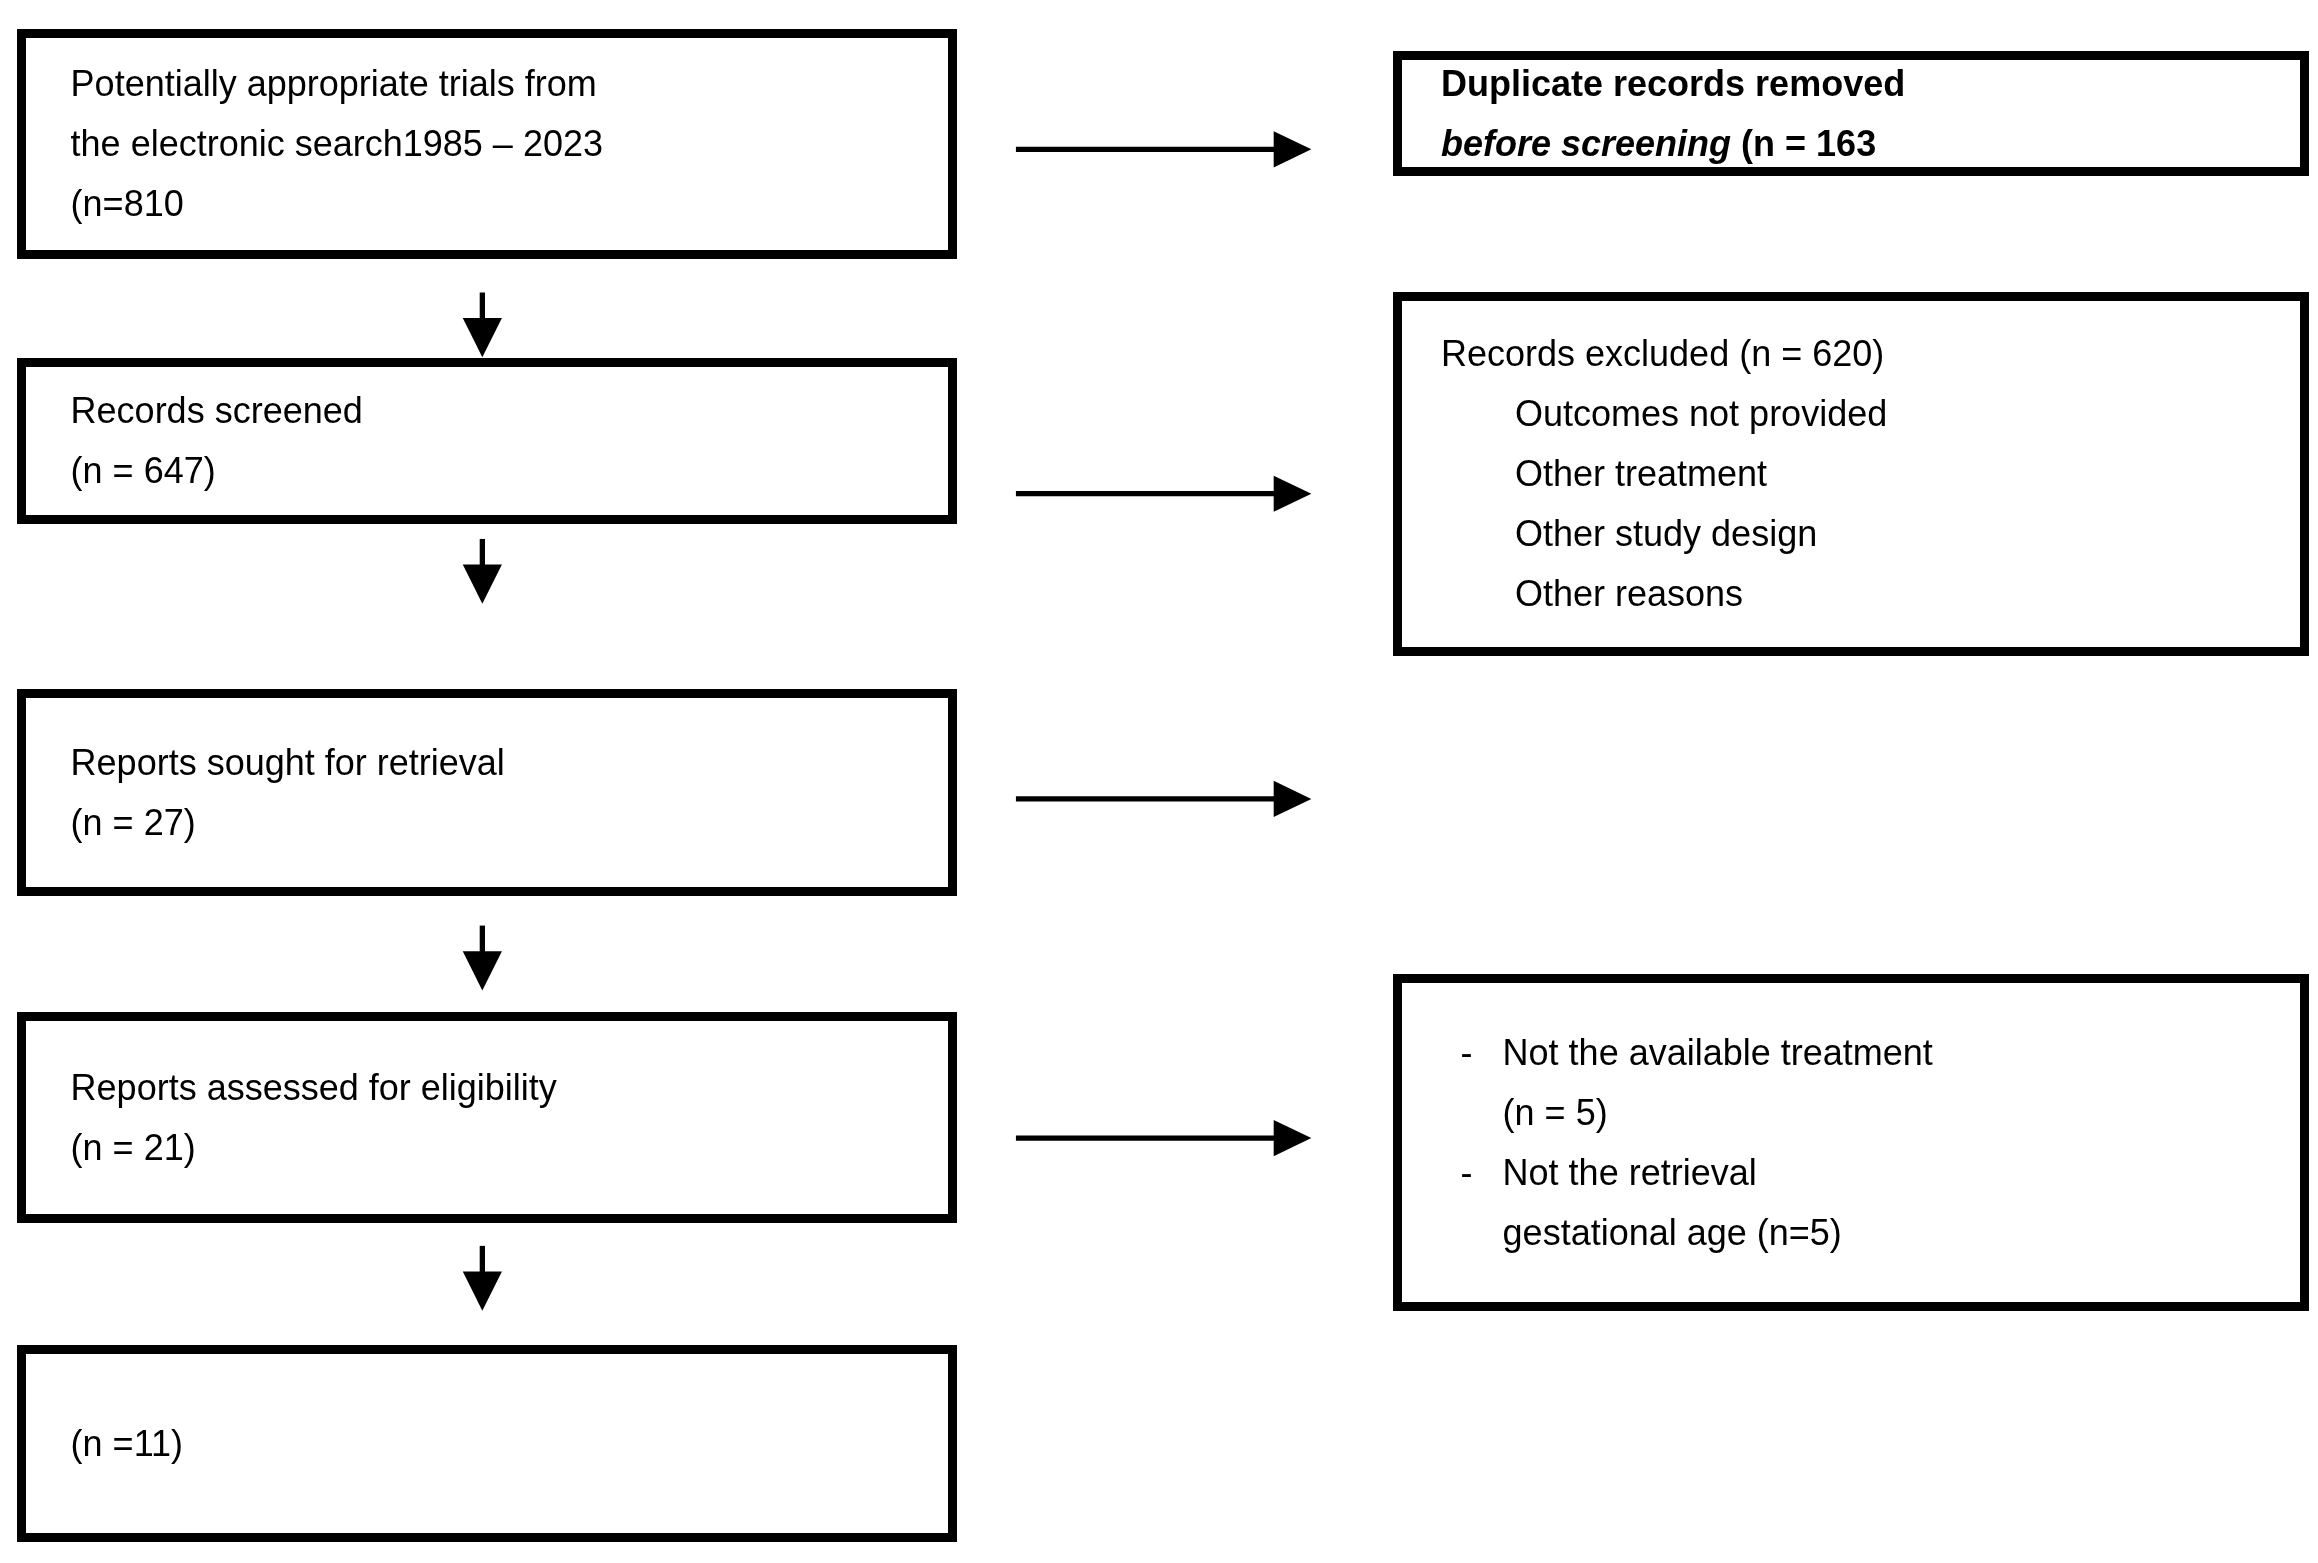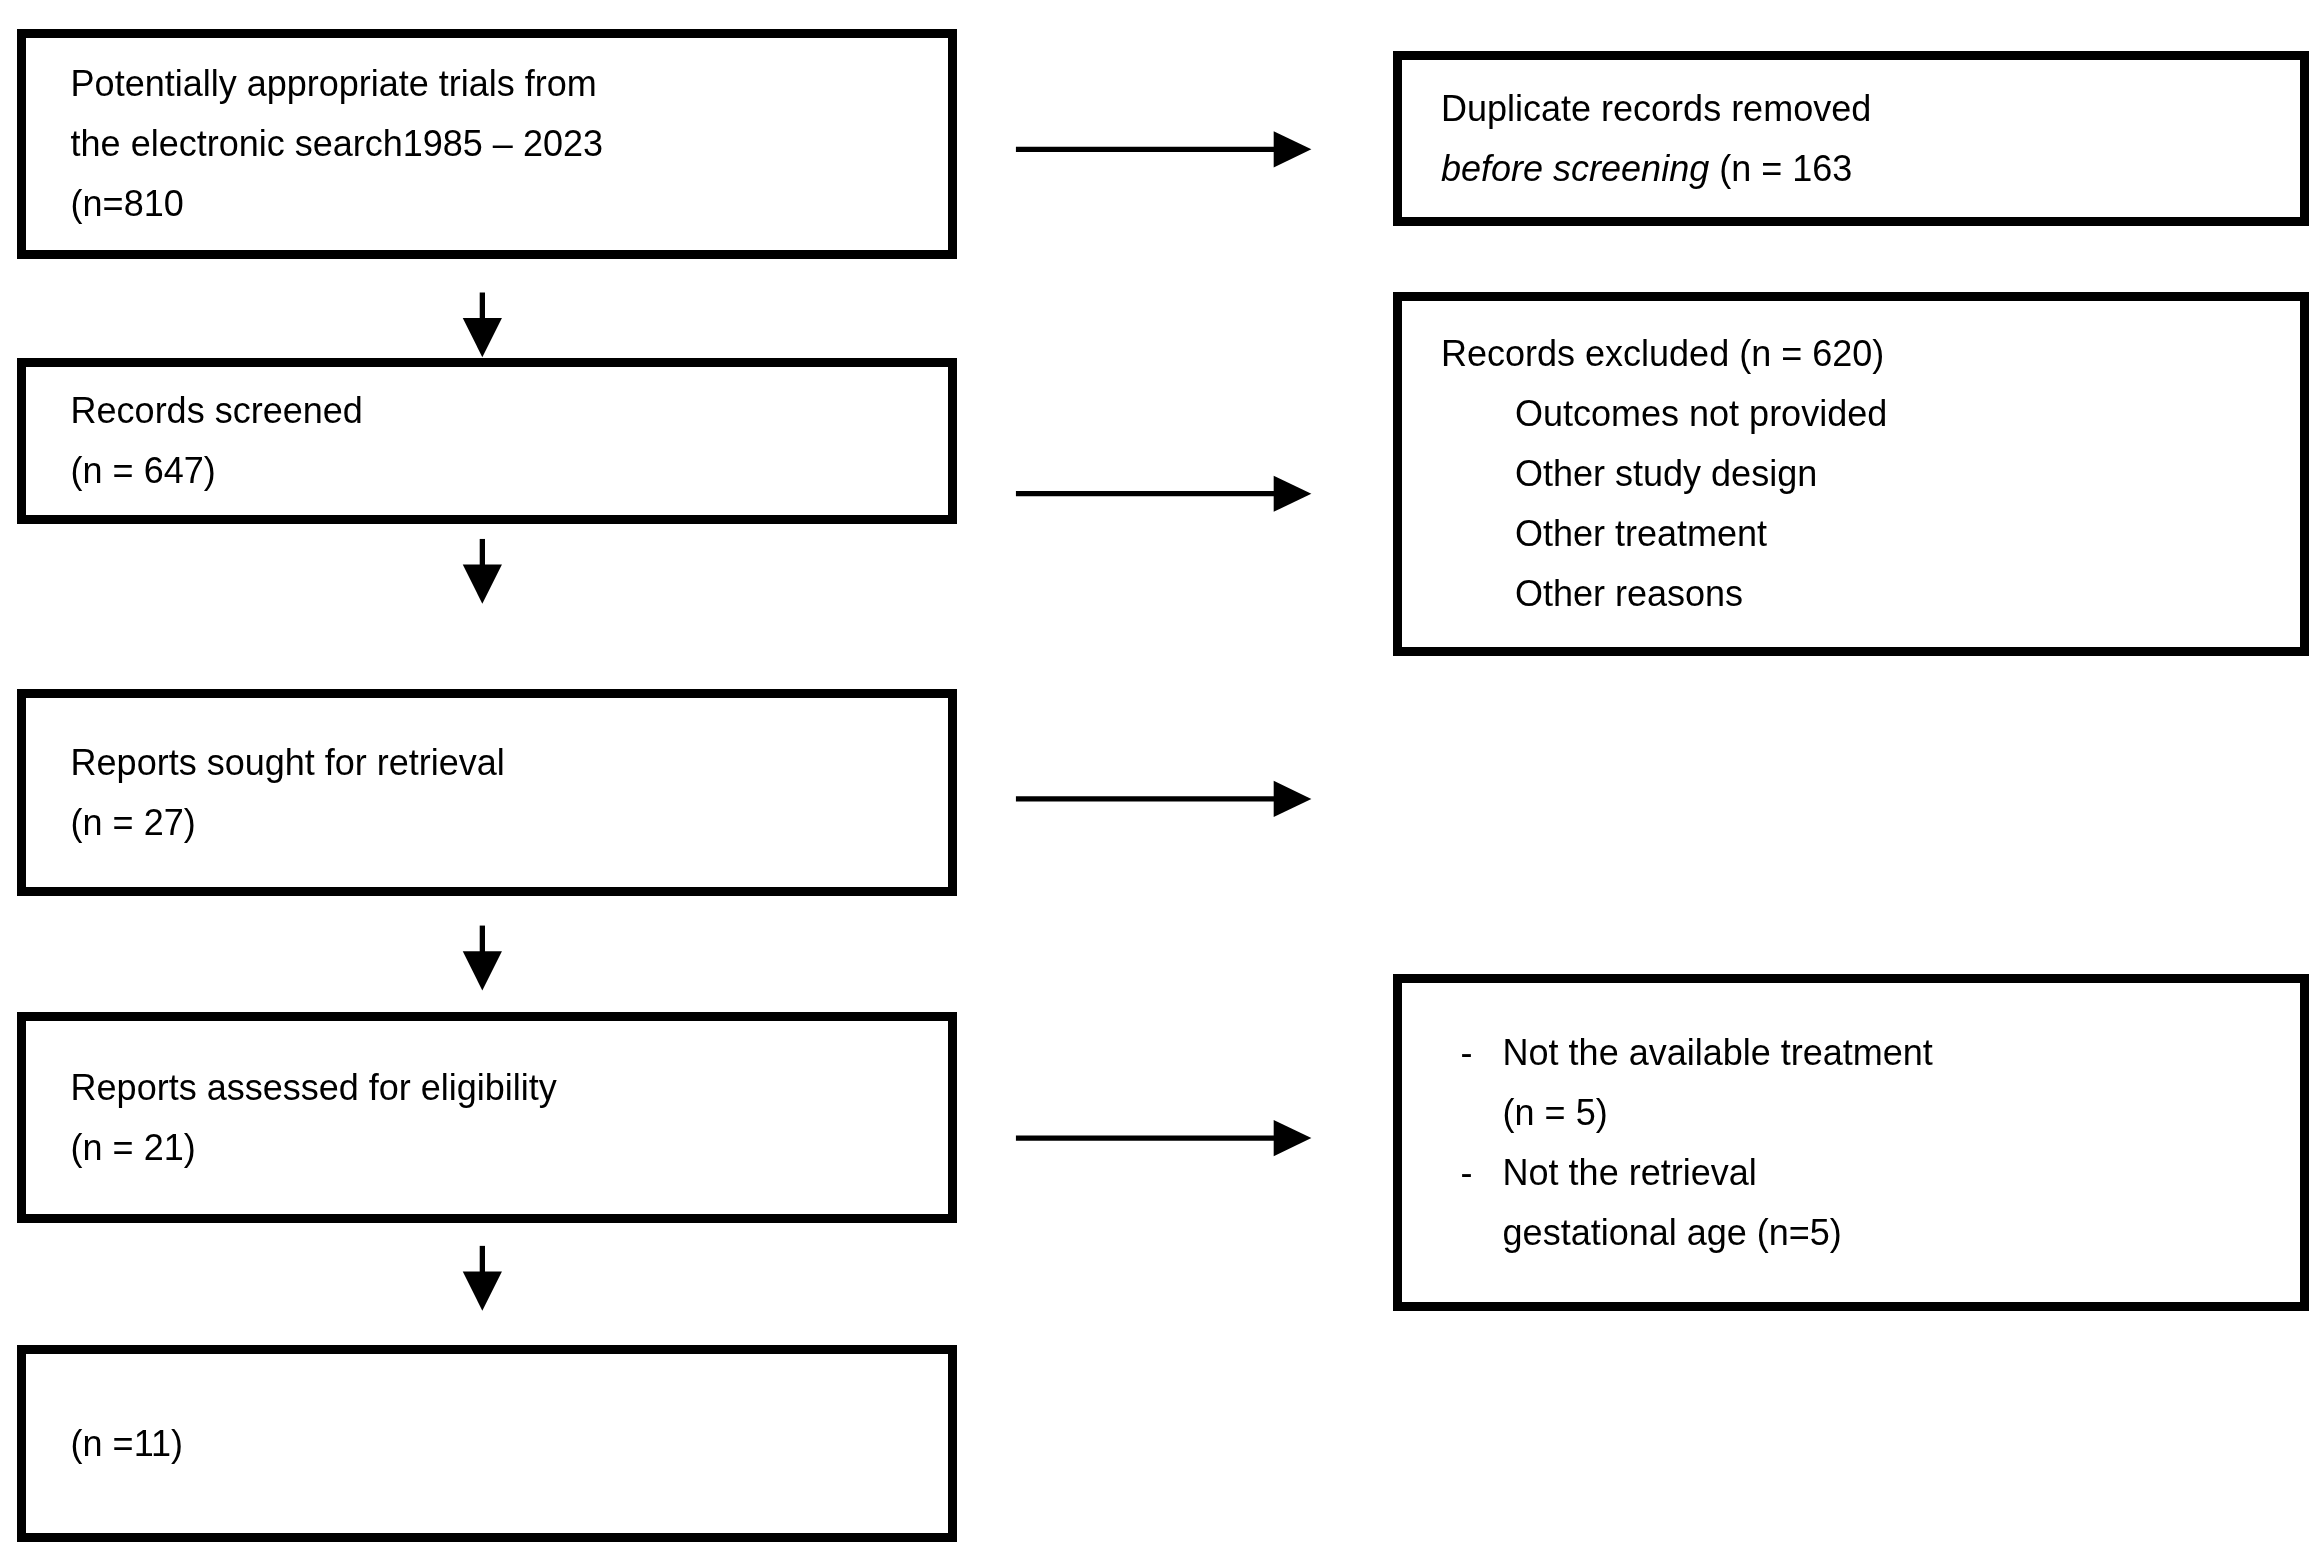--- a/index.html
+++ b/index.html
@@ -34,21 +34,21 @@
   }
   .left-col  { left: 16.6px;   width: 940px; padding-left: 45px;  padding-right: 12px; }
   .right-col { left: 1393px; width: 916px; padding-left: 39px;  padding-right: 12px; }
 
   #box-l1 { top: 29px;   height: 230px; }
   #box-l2 { top: 358px;  height: 166px; }
   #box-l3 { top: 689px;  height: 207px; }
   #box-l4 { top: 1012px; height: 211px; }
   #box-l5 { top: 1345px; height: 197px; }
 
-  #box-r1 { top: 51px;   height: 175px; }
+  #box-r1 { top: 51px;   height: 125px; font-weight: bold; }
   #box-r2 { top: 292px;  height: 364px; }
   #box-r3 { top: 716px;  height: 191px; }
   #box-r4 { top: 974px; height: 337px; }
 
   .line   { min-height: 60px; }
   .indent { padding-left: 74px; }
   .italic { font-style: italic; }
 
   .bullet-item  { display: flex; padding-left: 19.6px; }
   .bullet-dash  { flex: 0 0 42px; }
@@ -95,22 +95,22 @@
   </div>
 
   <div class="box right-col" id="box-r1">
     <div class="line">Duplicate records removed</div>
     <div class="line"><span class="italic">before screening </span><span>(n = 163</span></div>
   </div>
 
   <div class="box right-col" id="box-r2">
     <div class="line">Records excluded (n = 620)</div>
     <div class="line indent">Outcomes not provided</div>
+    <div class="line indent">Other treatment</div>
     <div class="line indent">Other study design</div>
-    <div class="line indent">Other treatment</div>
     <div class="line indent">Other reasons</div>
   </div>
 
 
   <div class="box right-col" id="box-r4">
     <div class="bullet-item">
       <span class="bullet-dash">-</span>
       <div class="bullet-lines">
         <div class="line">Not the available treatment</div>
         <div class="line">(n = 5)</div>

